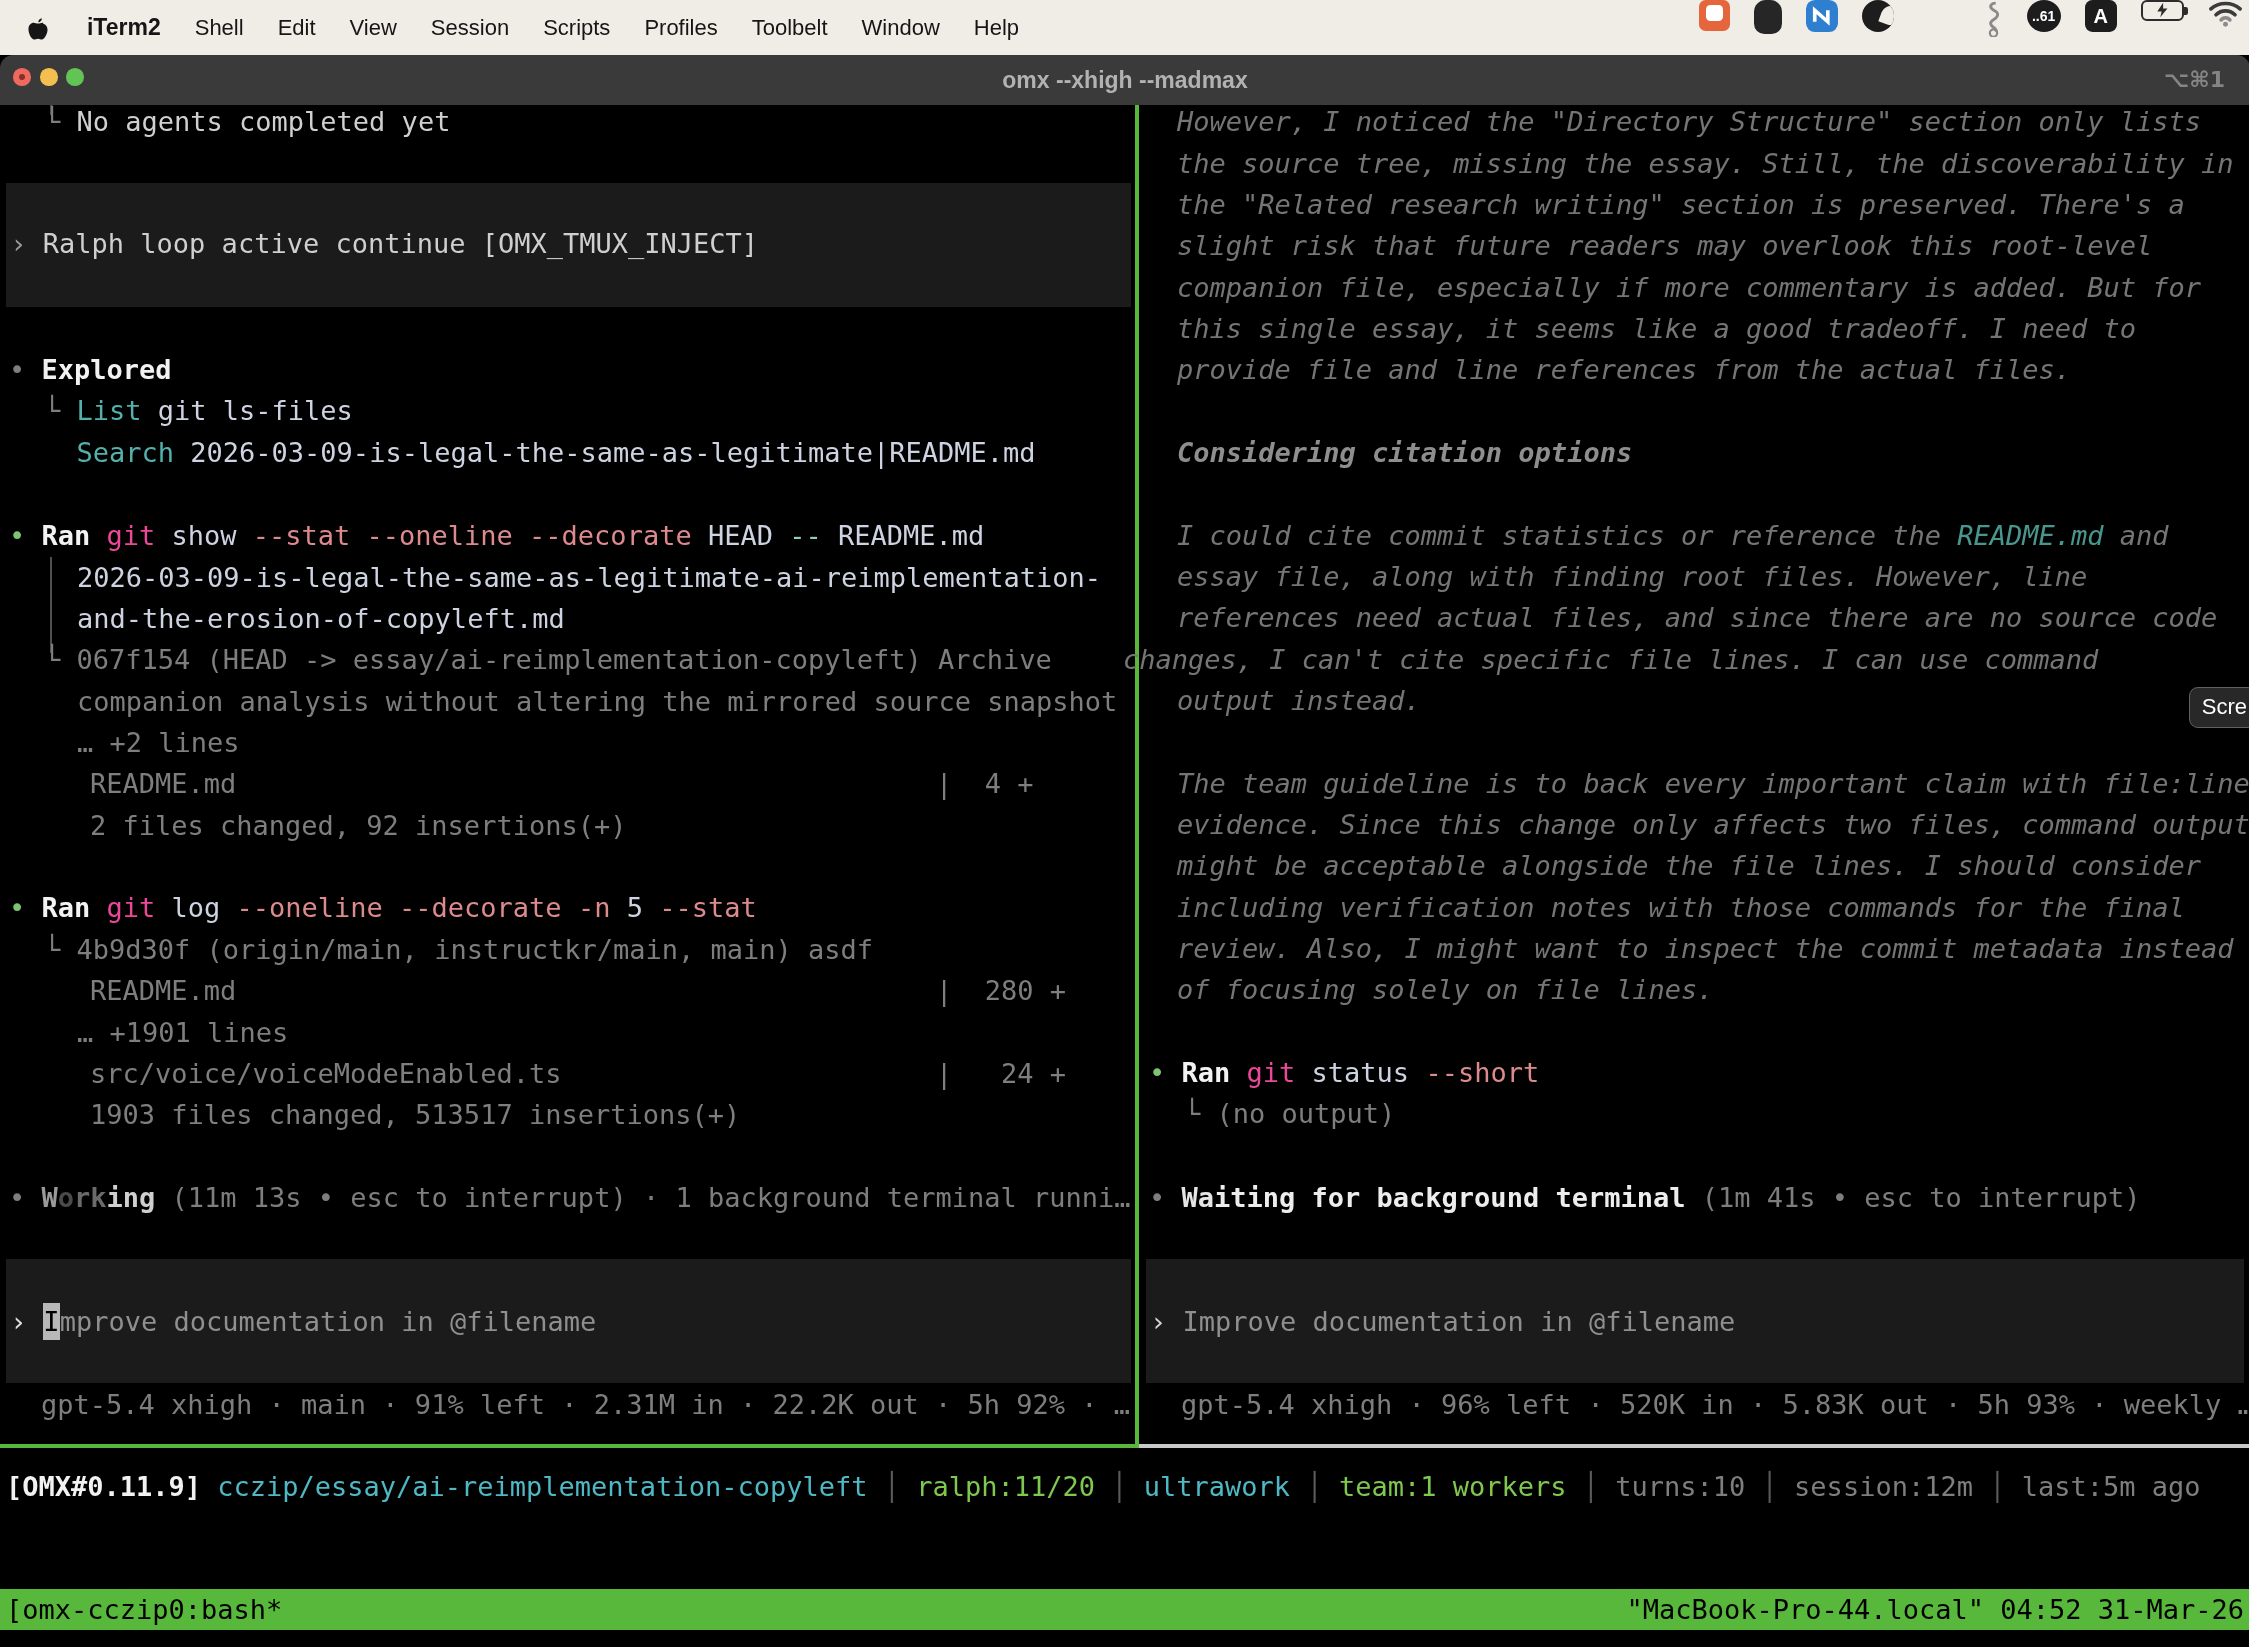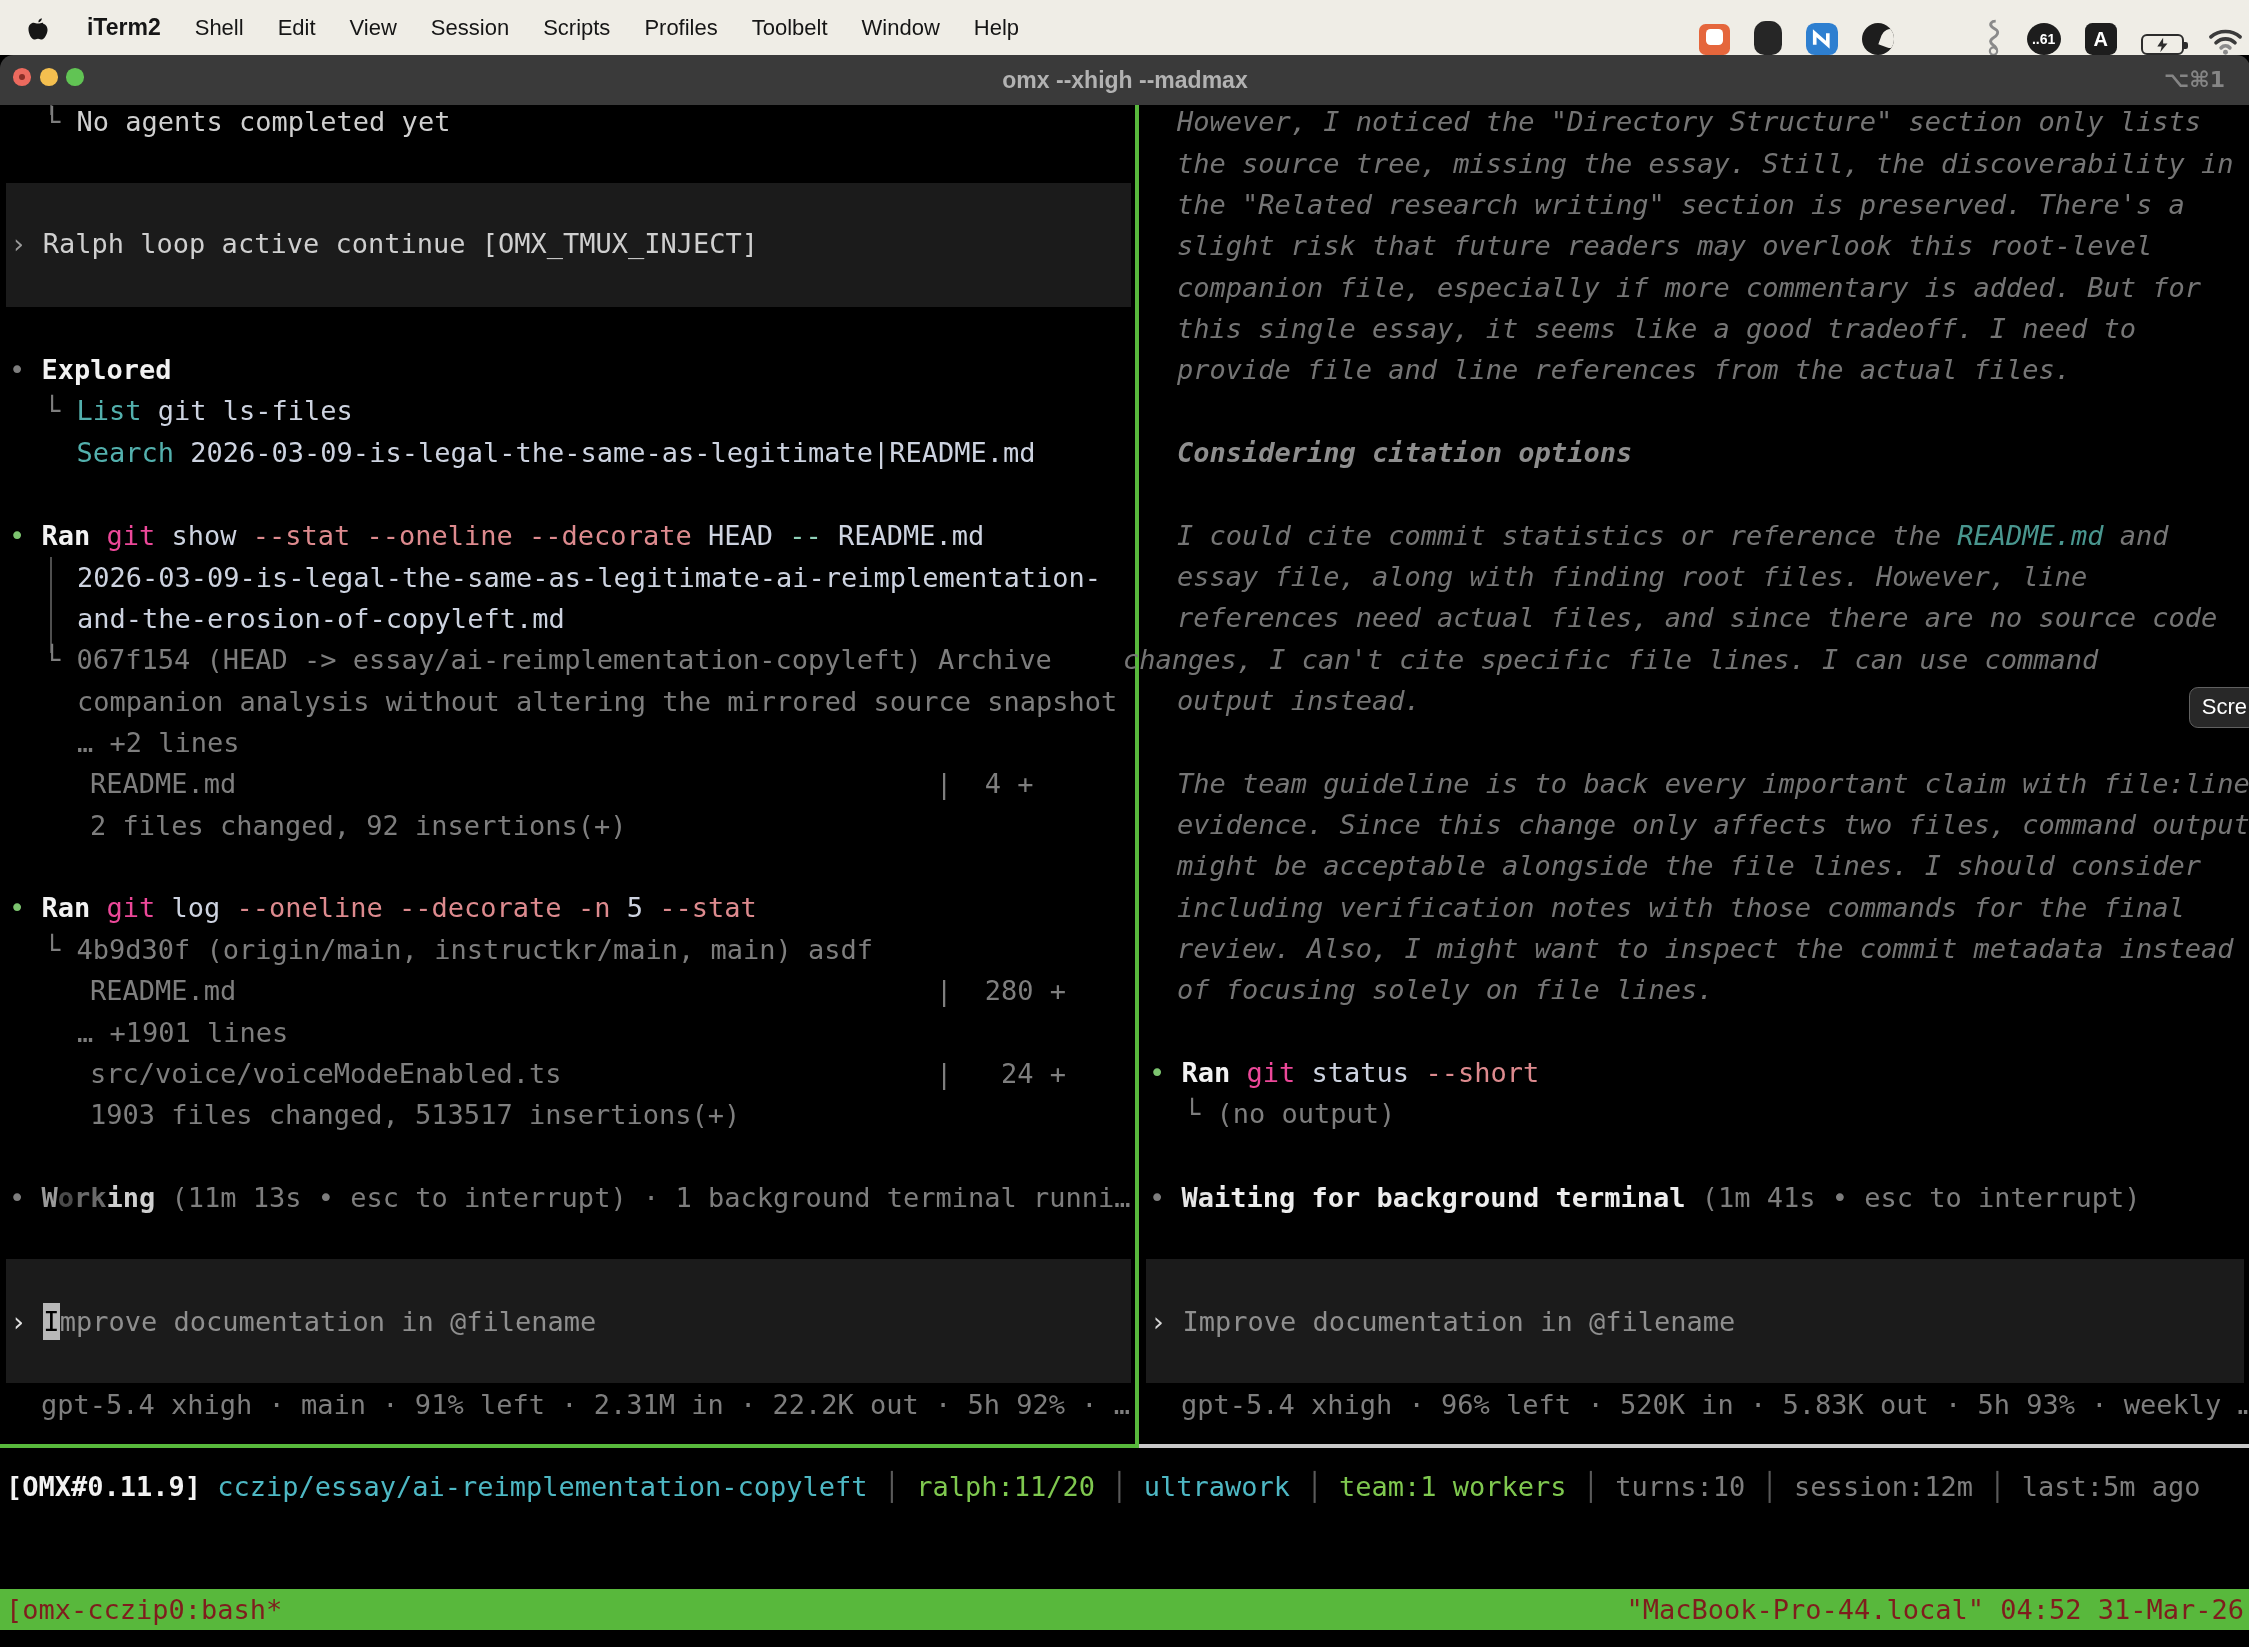--- a/index.html
+++ b/index.html
@@ -3,21 +3,21 @@
 <meta charset="utf-8">
 <style>
   html,body{margin:0;padding:0;width:2250px;height:1648px;background:#000;overflow:hidden;position:relative;}
   *{box-sizing:border-box;}
   
   .menubar{position:absolute;top:0;left:0;width:2250px;height:55px;background:#efede6;display:flex;align-items:center;font-family:"Liberation Sans",sans-serif;color:#161616;}
   .menu-items{display:flex;align-items:flex-end;gap:34px;margin-left:26.6px;font-size:22px;}
   .menu-items .app{font-weight:bold;font-size:23px;}
   .apple{width:22px;height:25px;position:relative;margin-right:4.4px;}
   .apple svg{display:block;}
-  .tray{position:absolute;right:7.4px;top:0;height:55px;display:flex;align-items:flex-end;gap:24px;}
+  .tray{position:absolute;right:7.4px;top:0;height:55px;display:flex;align-items:flex-start;gap:24px;}
   .tray .ic{display:flex;align-items:center;justify-content:center;}
   .rec{width:31px;height:31px;background:#e5663c;border-radius:6.6px;position:relative;}
   .rec::after{content:"";position:absolute;left:6.6px;top:5.2px;width:17.7px;height:16px;background:#fff;border-radius:4.4px;}
   .rec::before{content:"";position:absolute;left:8.9px;bottom:1.5px;width:7.4px;height:7.4px;background:#e5663c;transform:rotate(45deg);}
   .shieldgrid{width:28px;height:34px;background:#262626;border-radius:11.8px 11.8px 10.3px 10.3px;display:grid;grid-template-columns:repeat(3,5.9px);grid-template-rows:repeat(3,5.9px);gap:2.2px;align-content:center;justify-content:center;}
   .shieldgrid i{background:#efede6;border-radius:1.5px;}
   .hexblue{width:32px;height:32px;background:#2e7fd0;border-radius:8.9px;color:#fff;}
   .darkpie{width:32px;height:32px;border-radius:50%;background:#1d1d1d;position:relative;overflow:hidden;}
   .darkpie::after{content:"";position:absolute;right:-5.9px;top:5.9px;width:19px;height:19px;background:#efede6;border-radius:50% 50% 50% 0;transform:rotate(20deg);}
   .dotgrid{display:grid;grid-template-columns:repeat(3,7.4px);grid-template-rows:repeat(3,7.4px);gap:5.2px;}
@@ -51,21 +51,21 @@
   .gbul{color:#7cc46f;}
   .cyan{color:#4eb8c4;}
   .green{color:#7fc84f;}
   .sep{color:#5a5a5a;}
   .box{position:absolute;background:#1b1b1b;}
   .guide{position:absolute;width:2.2px;background:#4f4f4f;}
   .cursor{display:inline-block;width:17px;background:#b8b8b8;color:#000;text-align:center;}
   .divider-v{position:absolute;left:1135px;top:105px;width:3.7px;height:1339px;background:#58b83c;}
   .hline-g{position:absolute;left:0;top:1444px;width:1139px;height:3.7px;background:#58b83c;}
   .hline-w{position:absolute;left:1139px;top:1444px;width:1111px;height:3.7px;background:#c9c9c9;}
-  .tmuxbar{position:absolute;left:0;top:1589px;width:2250px;height:41px;background:#58b83c;color:#7f1d1d;font-family:"DejaVu Sans Mono",monospace;font-size:27px;line-height:41px;white-space:pre;}
+  .tmuxbar{position:absolute;left:0;top:1589px;width:2250px;height:41px;background:#58b83c;color:#000000;font-family:"DejaVu Sans Mono",monospace;font-size:27px;line-height:41px;white-space:pre;}
   .tmux-right{position:absolute;right:5.9px;top:0;}
   .tooltip{position:absolute;left:2189px;top:687px;width:68px;height:41px;background:#282828;border:1.5px solid #616161;border-radius:8.9px;color:#fff;font-family:"Liberation Sans",sans-serif;font-size:22px;line-height:38px;padding-left:11.8px;overflow:hidden;}
   .statcol{position:absolute;}
 </style>
 </head>
 <body>
 
 <div class="menubar">
   <div class="menu-items">
     <span class="apple">

